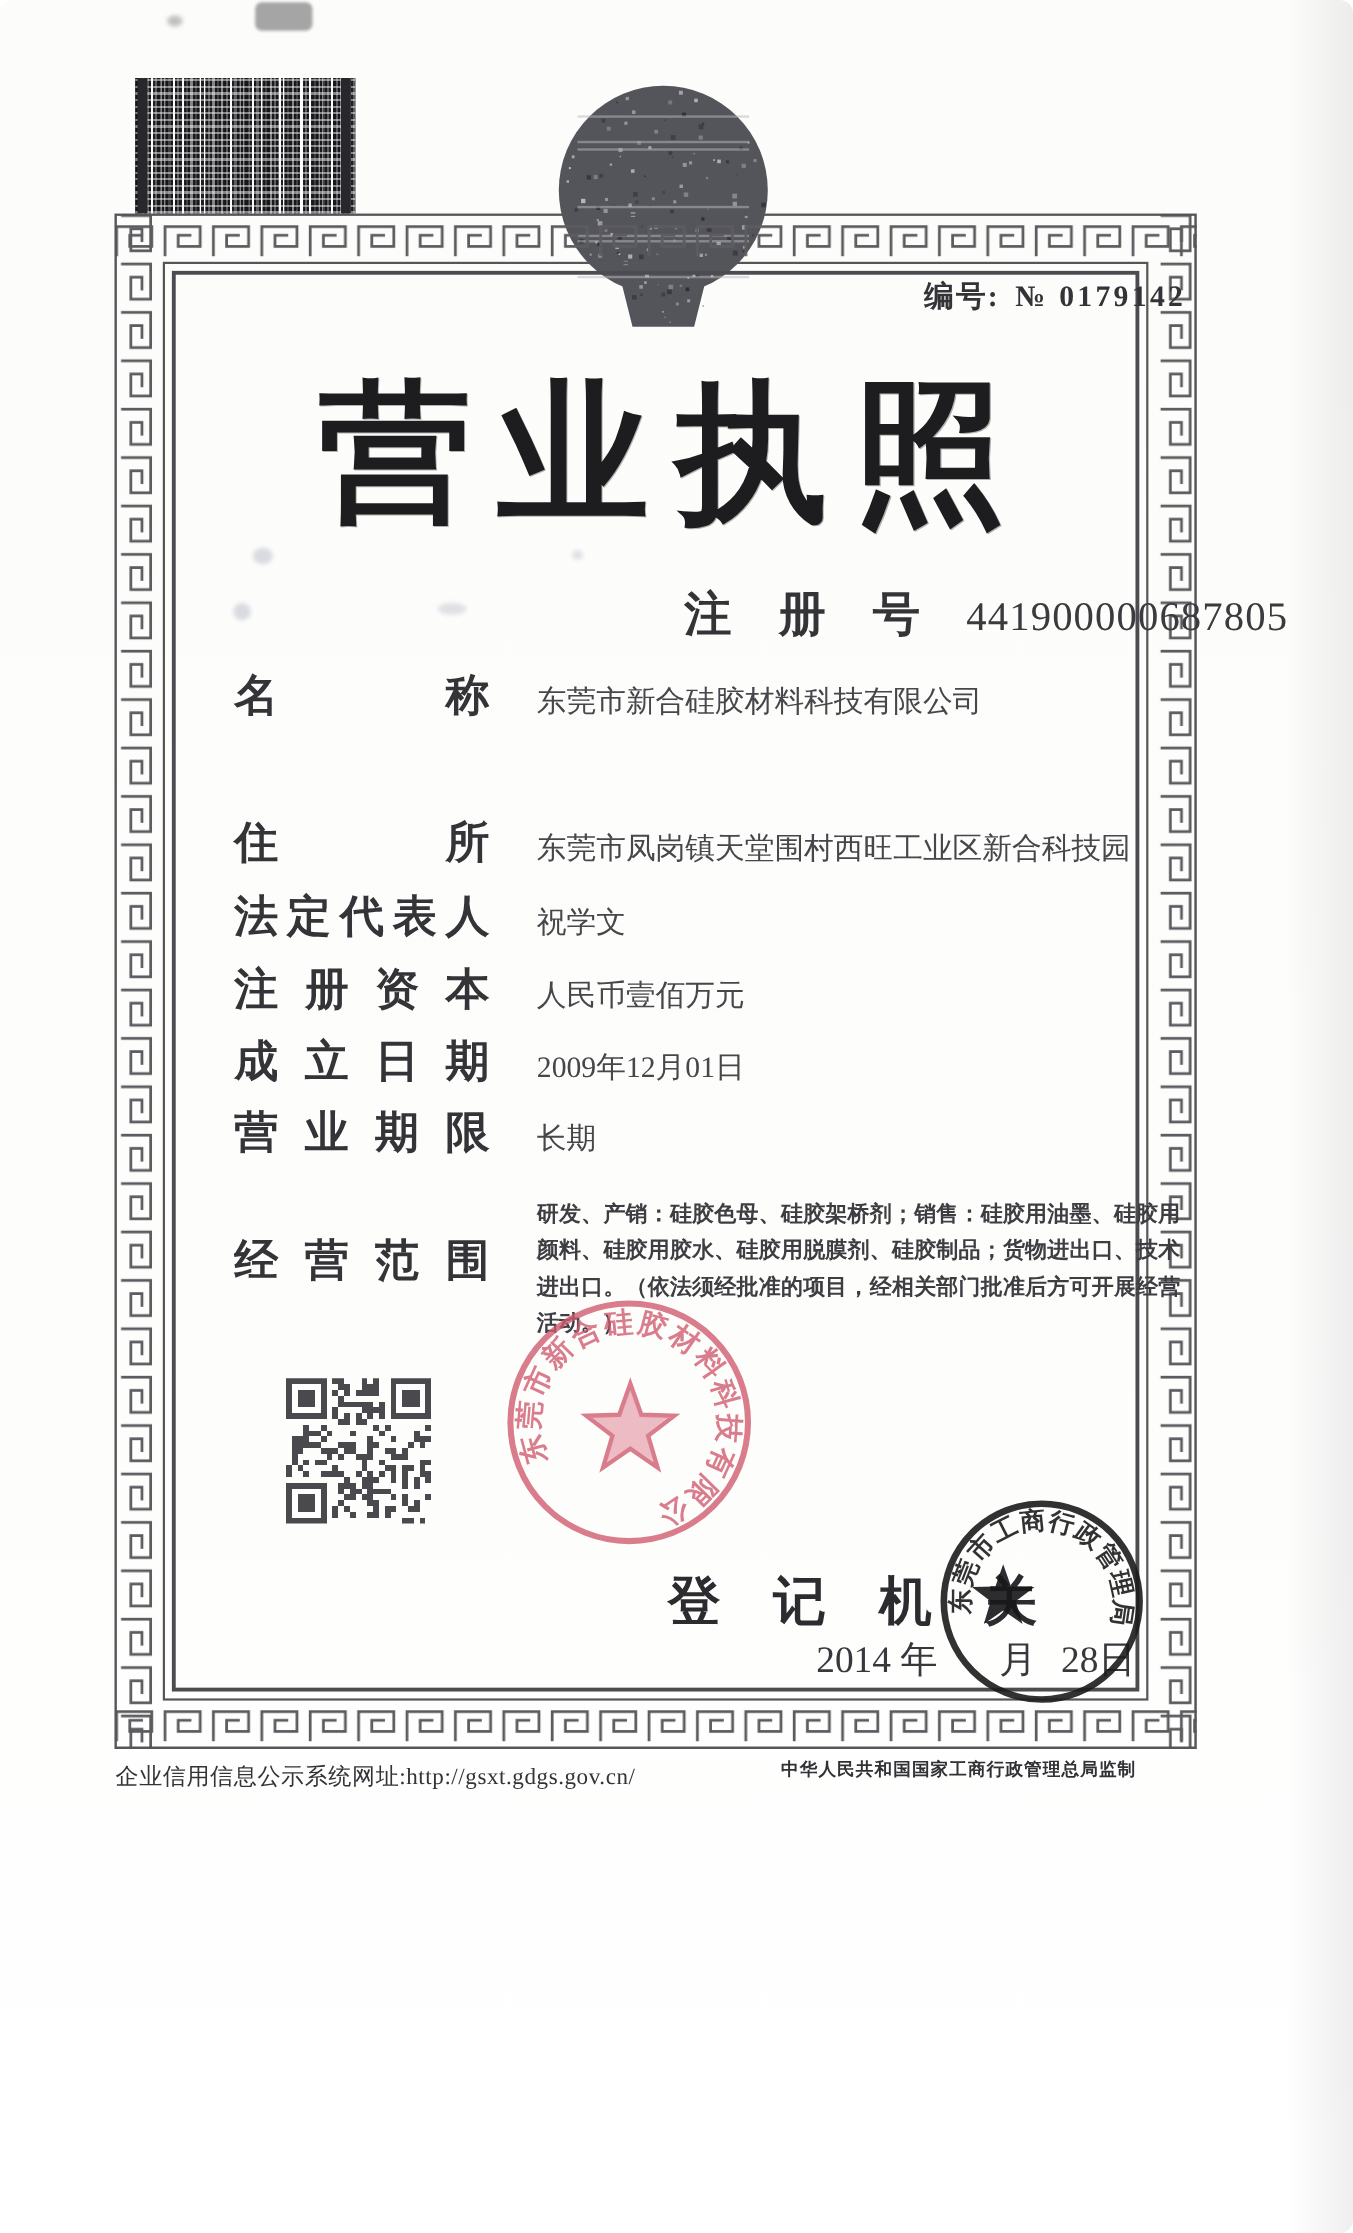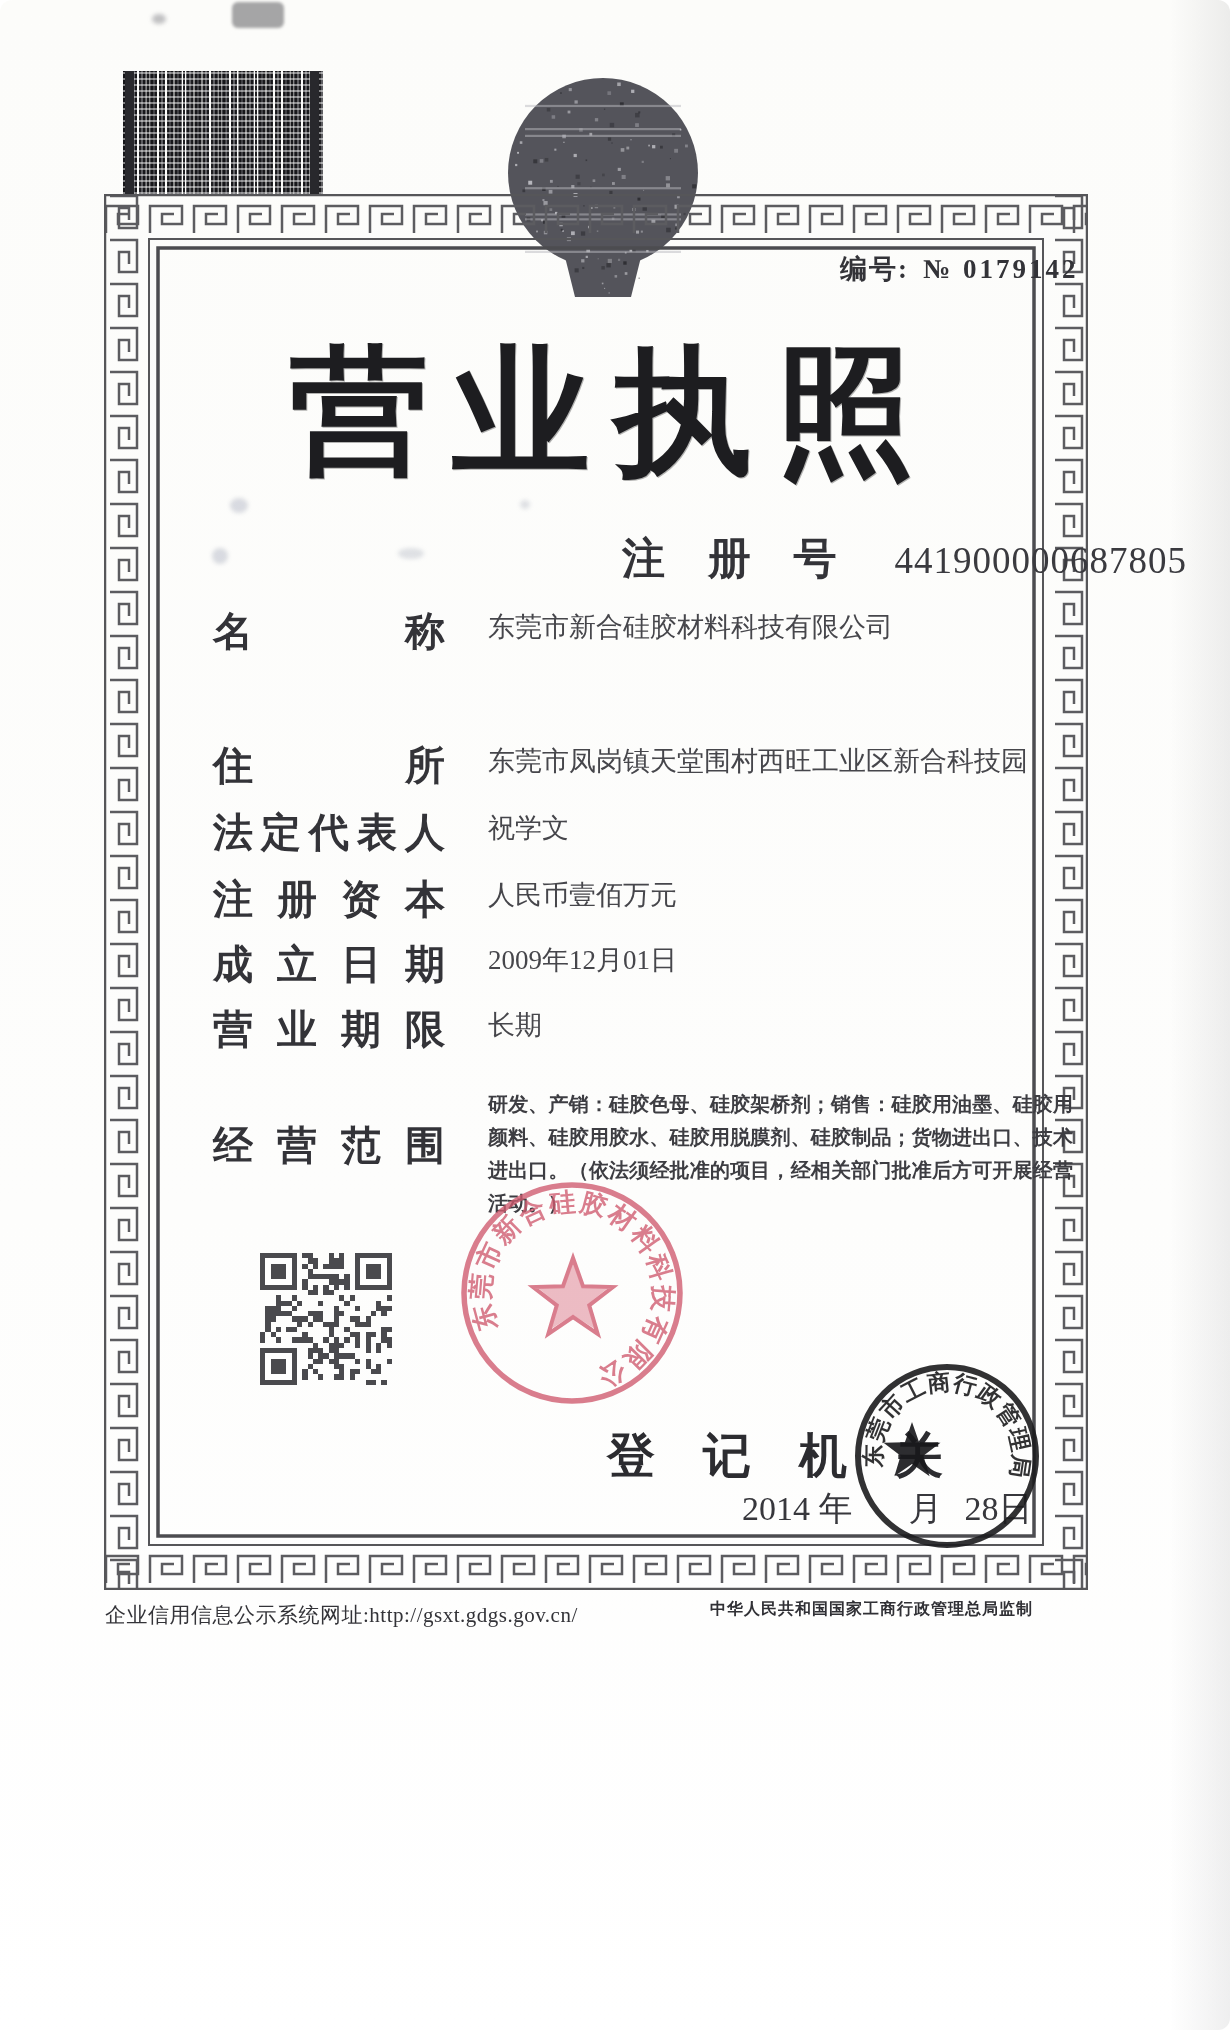--- a/index.html
+++ b/index.html
@@ -27,22 +27,22 @@
   .serial{position:absolute;left:840px;top:251px;font-size:27px;font-weight:600;
     color:#333338;letter-spacing:2px;white-space:nowrap;}
   .serial .num{margin-left:14px;font-weight:700;letter-spacing:3px;}
   .title{
     position:absolute;left:290px;top:340px;font-family:"DejaVu Sans",sans-serif;
     font-size:138px;font-weight:900;letter-spacing:24px;color:#1d1d20;line-height:1.05;
     white-space:nowrap;text-shadow:1px 1px 0 rgba(40,40,40,.35);
   }
   .regno{position:absolute;left:622px;top:530px;white-space:nowrap;}
   .regno .lab{font-size:43px;font-weight:600;letter-spacing:16px;color:#333338;}
-  .regno .val{font-size:37px;margin-left:38px;color:#3a3a3f;letter-spacing:1px;}
-  .frow{position:absolute;left:0;display:flex;align-items:flex-start;}
+  .regno .val{font-size:37px;margin-left:22px;color:#3a3a3f;letter-spacing:1px;}
+  .frow{position:absolute;left:0;display:flex;align-items:flex-end;}
   .frow.topalign{align-items:center;}
   .flabel{
     width:232px;font-size:40px;font-weight:600;color:#333338;line-height:46px;
     text-align:justify;text-align-last:justify;flex:none;
   }
   .fvalue{margin-left:43px;font-size:27px;color:#46464b;white-space:nowrap;}
   .fvalue.scope{white-space:normal;width:585px;font-size:20px;line-height:33px;
     font-weight:600;color:#3d3d42;text-align:justify;margin-top:16px;}
   .qr{position:absolute;left:260px;top:1253px;width:132px;height:132px;opacity:.85;}
   .issuer-label{position:absolute;left:607px;top:1424px;font-size:48px;font-weight:700;

